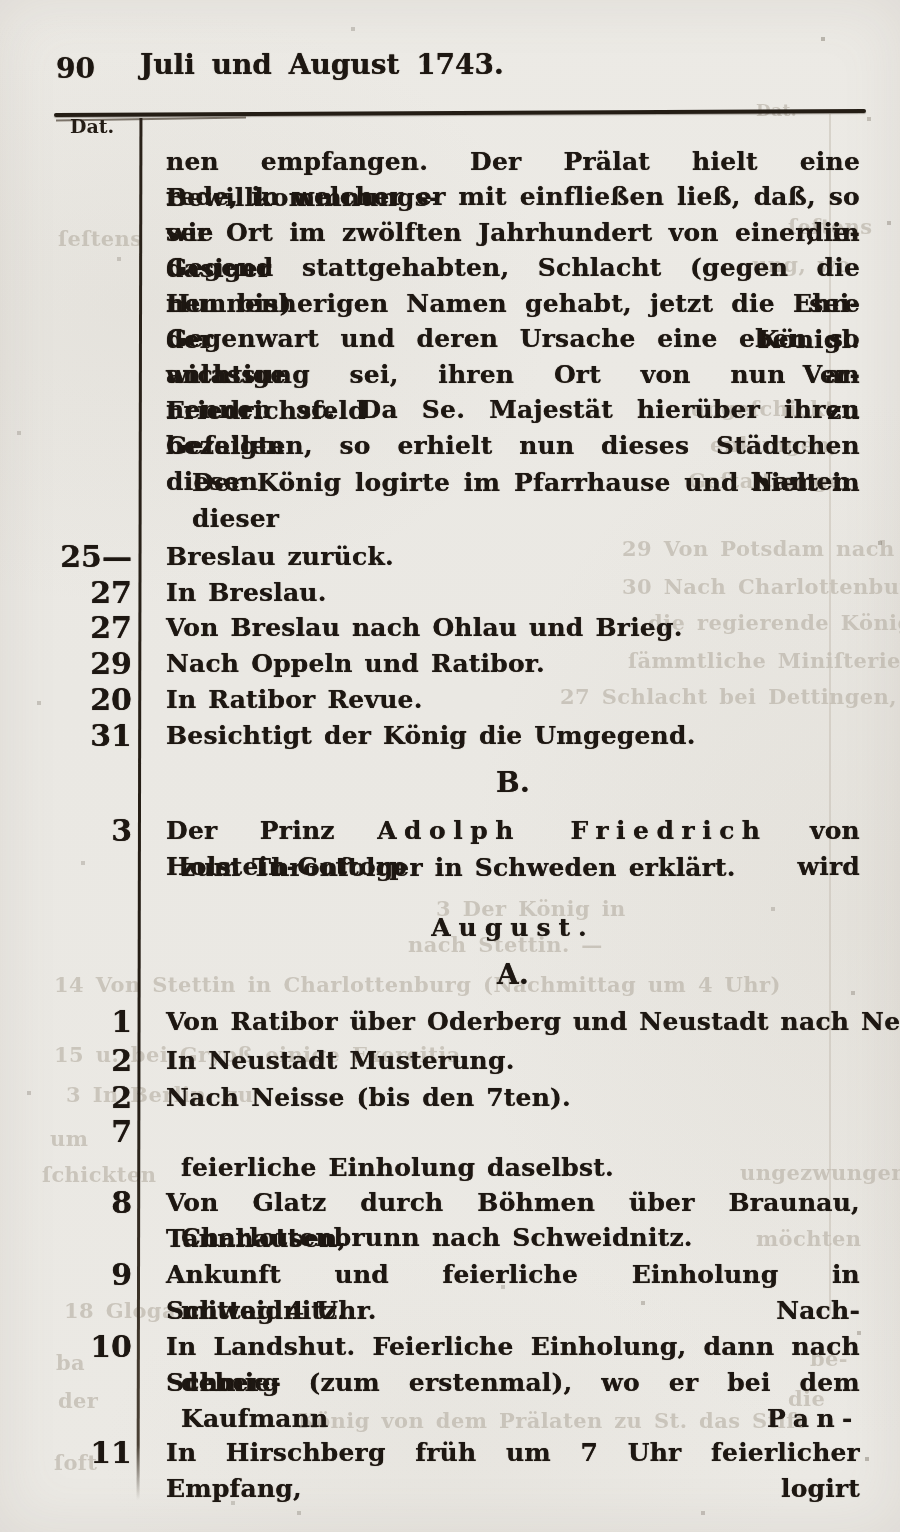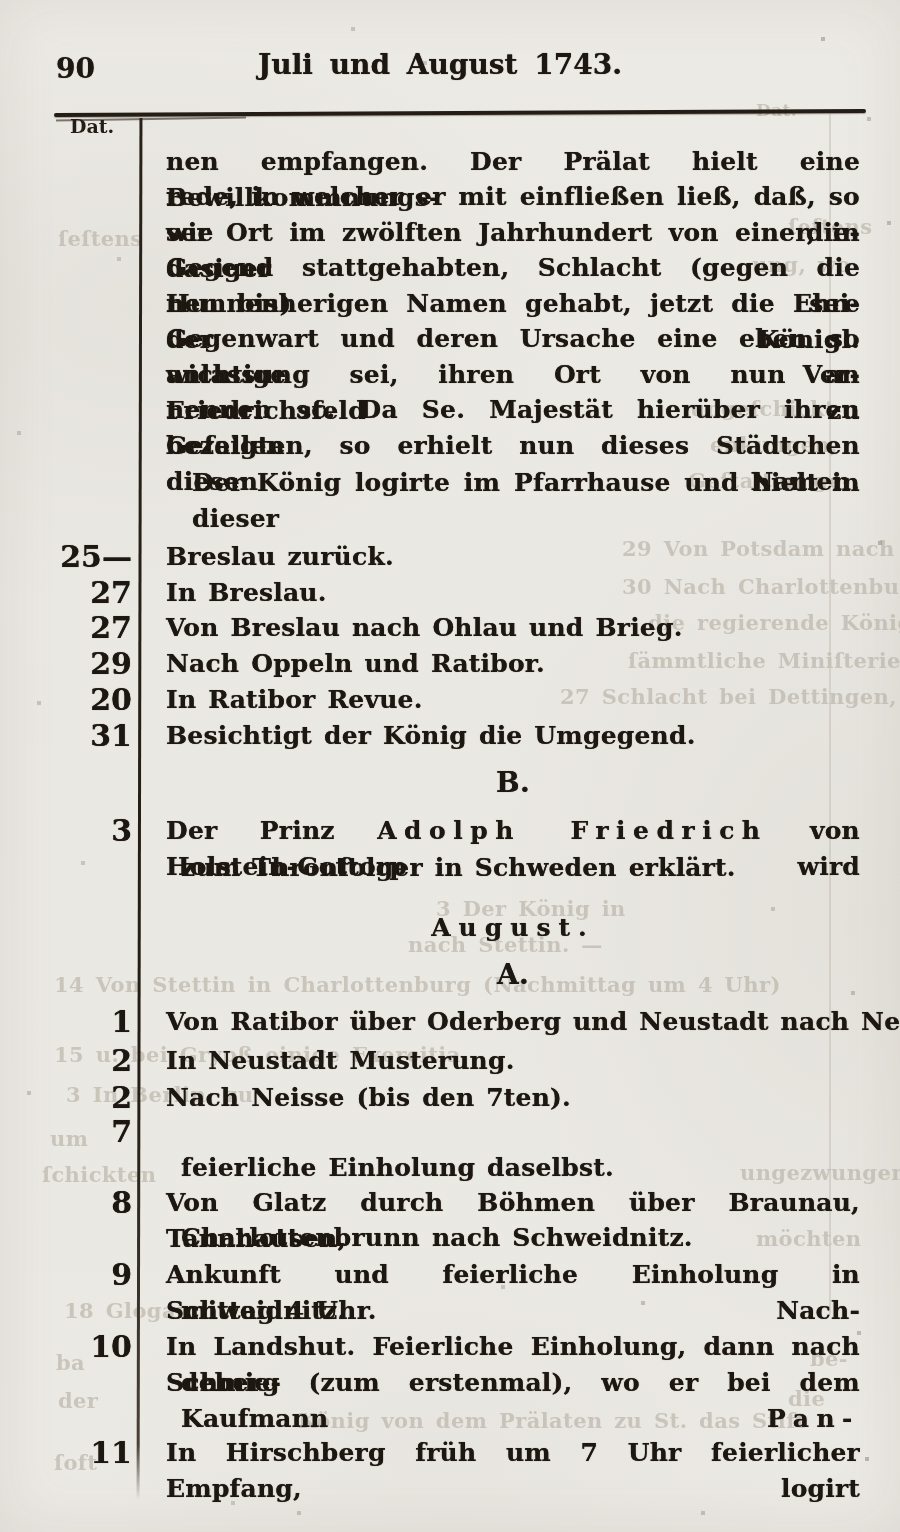--- a/index.html
+++ b/index.html
@@ -24,21 +24,21 @@
   .tcol{left:166px;width:694px;}
   .tind{left:181px;width:679px;}
   .pind{left:192px;width:668px;}
   .date{
     position:absolute;height:36px;line-height:36px;left:42px;width:90px;
     text-align:right;font-weight:bold;font-size:30px;color:#1d1712;
     text-shadow:0 0 .7px rgba(35,24,12,.85);
   }
   .pageno{position:absolute;left:56px;top:52px;font-size:28px;font-weight:bold;color:#1d1712;
     text-shadow:0 0 .8px rgba(35,24,12,.9);}
-  .title{position:absolute;left:140px;top:48px;width:600px;text-align:center;
+  .title{position:absolute;left:140px;top:48px;width:600px;
     font-size:28px;font-weight:bold;color:#1d1712;word-spacing:7px;
     text-shadow:0 0 .8px rgba(35,24,12,.9);}
   .datlabel{position:absolute;left:70px;top:115px;font-size:19px;font-weight:bold;color:#241d16;}
   .hrule{position:absolute;left:54px;top:111px;width:812px;height:3.5px;background:#241d15;
     transform:rotate(-.28deg);border-radius:2px;box-shadow:0 1px 1px rgba(40,30,20,.35);}
   .hrule2{position:absolute;left:56px;top:118px;width:190px;height:2px;background:#40362a;
     transform:rotate(-.9deg);opacity:.65;}
   .vrule{position:absolute;left:138px;top:118px;width:2.6px;height:1382px;
     background:linear-gradient(180deg,#2a221a 0%,#241d15 70%,#4a4034 96%,rgba(74,64,52,0) 100%);
     transform:rotate(.12deg);}

